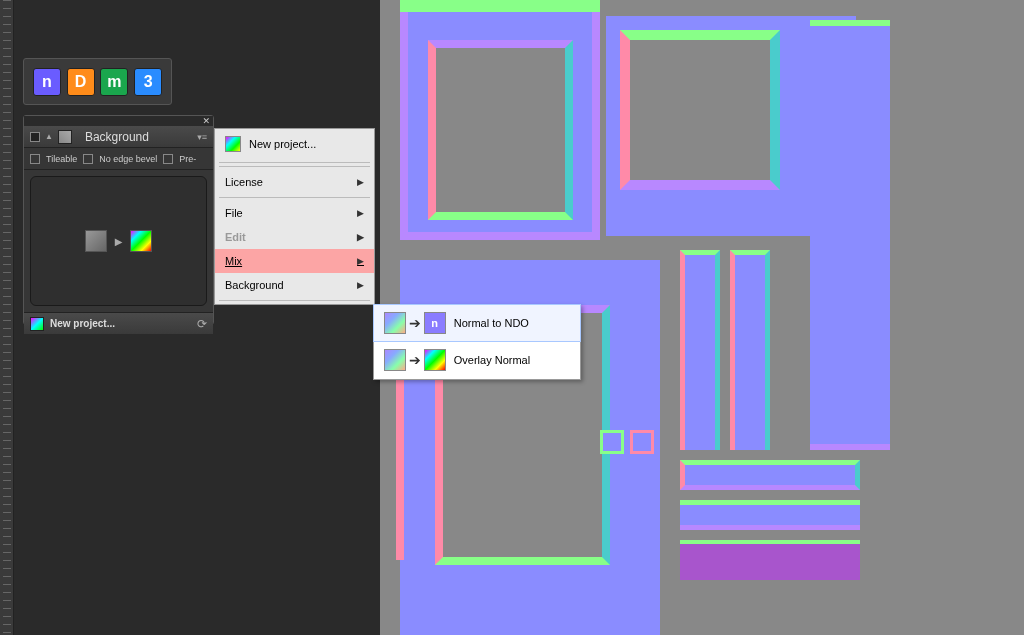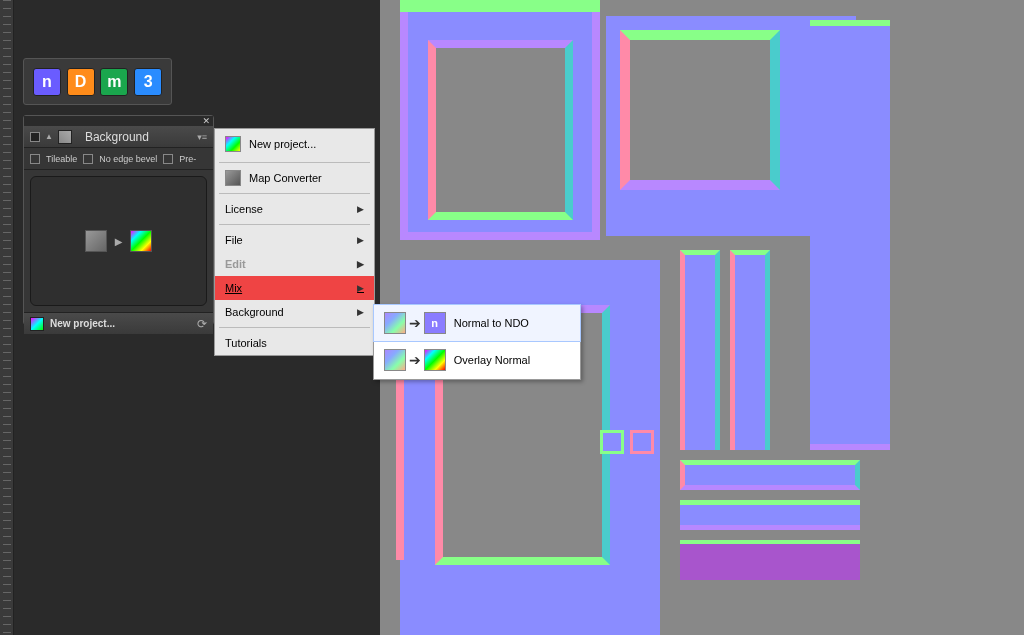--- a/index.html
+++ b/index.html
@@ -33,21 +33,21 @@
 .preview-thumb.gray { background: linear-gradient(135deg, #999, #666); }
 .preview-thumb.rainbow { background: linear-gradient(135deg, #f0f, #0ff, #0f0, #ff0, #f00); }
 .preview-arrow { color: #aaa; font-size: 10px; }
 .newproj-row { height: 22px; background: linear-gradient(#4a4a4a, #3a3a3a); display: flex; align-items: center; padding: 0 6px; gap: 6px; border-top: 1px solid #222; }
 .newproj-row .thumb { width: 14px; height: 14px; background: linear-gradient(135deg, #f0f, #0ff, #0f0); border: 1px solid #222; }
 .newproj-row .label { color: #ddd; font-size: 10px; font-weight: bold; }
 .newproj-row .reload { margin-left: auto; color: #aaa; font-size: 12px; cursor: pointer; }
 .context-menu { position: absolute; left: 214px; top: 128px; width: 161px; background: #e8e8e8; border: 1px solid #999; font-size: 11px; }
 .menu-item { height: 24px; display: flex; align-items: center; padding: 0 10px; gap: 8px; cursor: pointer; }
 .menu-item.tall { height: 30px; }
-.menu-item.highlighted { background: #ef4444; text-decoration: underline; }
+.menu-item.highlighted { background: #fca5a5; text-decoration: underline; }
 .menu-item .icon-box { width: 16px; height: 16px; border: 1px solid #888; }
 .menu-item .icon-rainbow { background: linear-gradient(135deg, #f0f, #0ff, #0f0, #ff0); }
 .menu-item .icon-gray { background: linear-gradient(135deg, #999, #555); }
 .menu-item .sub-arrow { margin-left: auto; color: #333; font-size: 9px; }
 .menu-item.disabled { color: #999; font-weight: bold; }
 .menu-sep { height: 1px; background: #bbb; margin: 3px 4px; }
 .submenu { position: absolute; left: 373px; top: 304px; width: 208px; background: #fff; border: 1px solid #999; font-size: 11px; box-shadow: 2px 2px 4px rgba(0,0,0,0.3); }
 .sub-item { height: 38px; display: flex; align-items: center; padding: 0 10px; gap: 8px; cursor: pointer; }
 .sub-item.highlighted { background: #f0f4ff; border: 1px solid #a8c8ff; margin: -1px; }
 .sub-icon-group { display: flex; align-items: center; gap: 3px; }
@@ -126,24 +126,20 @@
     <span class="reload">⟳</span>
   </div>
 </div>
 
 <div class="context-menu">
   <div class="menu-item tall">
     <div class="icon-box icon-rainbow"></div>
     <span>New project...</span>
   </div>
   <div class="menu-sep"></div>
-  <div class="menu-item">
-    <div class="icon-box icon-gray"></div>
-    <span>Map Converter</span>
-  </div>
   <div class="menu-sep"></div>
   <div class="menu-item">
     <span>License</span>
     <span class="sub-arrow">▶</span>
   </div>
   <div class="menu-sep"></div>
   <div class="menu-item">
     <span>File</span>
     <span class="sub-arrow">▶</span>
   </div>
@@ -153,23 +149,20 @@
   </div>
   <div class="menu-item highlighted">
     <span>Mix</span>
     <span class="sub-arrow">▶</span>
   </div>
   <div class="menu-item">
     <span>Background</span>
     <span class="sub-arrow">▶</span>
   </div>
   <div class="menu-sep"></div>
-  <div class="menu-item">
-    <span>Tutorials</span>
-  </div>
 </div>
 
 <div class="submenu">
   <div class="sub-item highlighted">
     <div class="sub-icon-group">
       <div class="sub-thumb normal"></div>
       <span class="sub-arrow-icon">➔</span>
       <div class="sub-thumb ndo">n</div>
     </div>
     <span>Normal to NDO</span>

